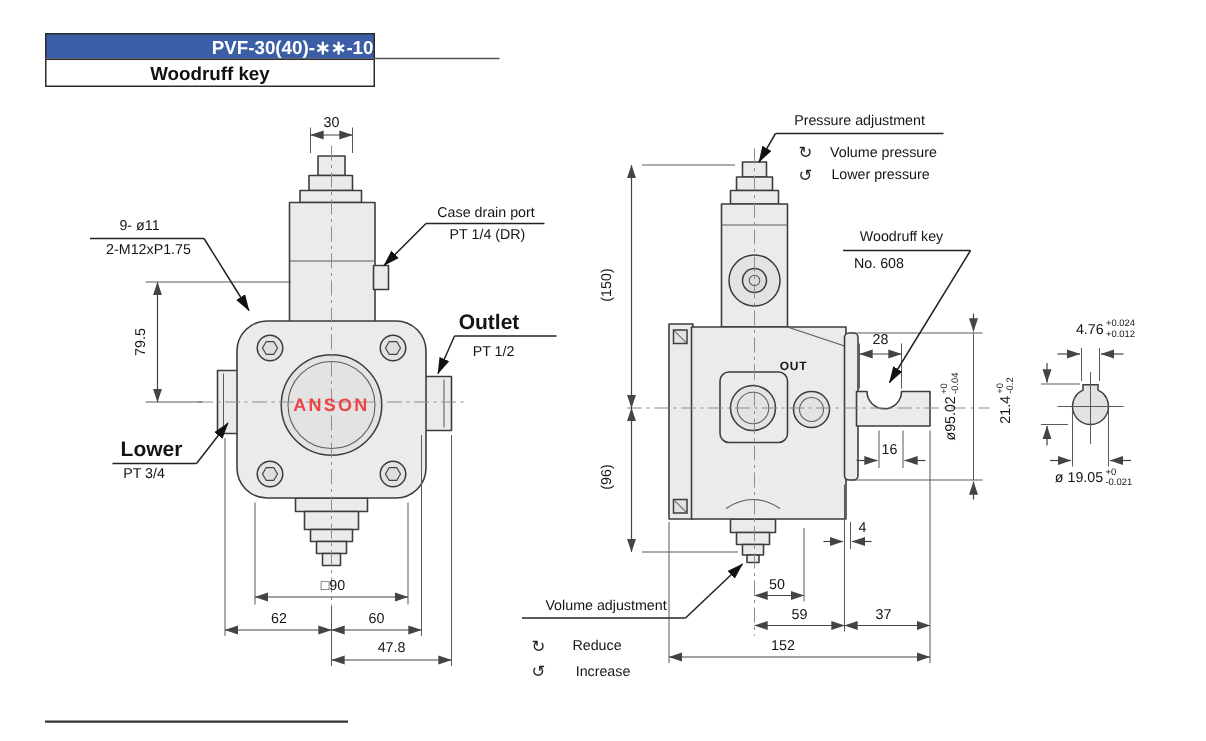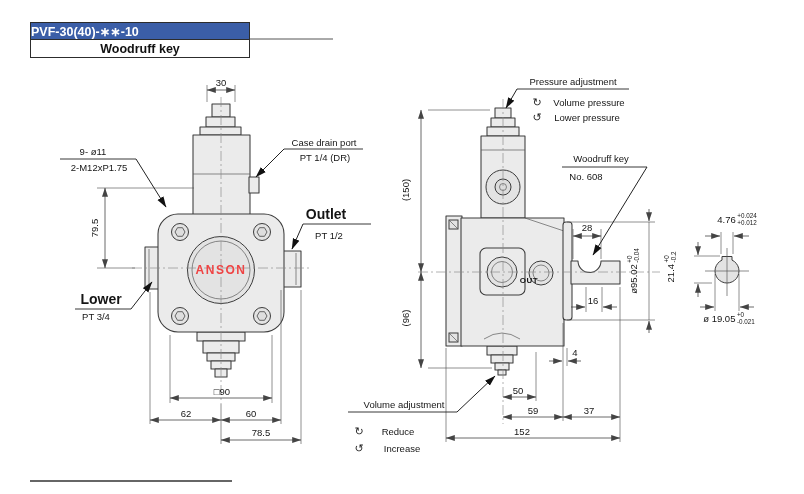--- a/index.html
+++ b/index.html
@@ -3,29 +3,29 @@
 <meta charset="utf-8">
 <style>
   html,body{margin:0;padding:0;background:#fff;}
   #canvas{position:relative;width:804px;height:494px;background:#ffffff;
           font-family:"Liberation Sans",sans-serif;overflow:hidden;}
   #art{position:absolute;left:0;top:0;}
   .lbl{position:absolute;transform:translate(-50%,-50%);white-space:nowrap;
        font-size:9.5px;color:#151515;z-index:2;}
   .rot{transform:translate(-50%,-50%) rotate(-90deg);}
   .big{font-size:14px;font-weight:bold;}
-  .sm{font-size:8px;font-weight:bold;letter-spacing:.5px;margin-top:36px;}
+  .sm{font-size:8px;font-weight:bold;letter-spacing:.5px;}
   .logo{font-weight:bold;font-size:12px;letter-spacing:1.5px;color:#ef4444;}
   .row{display:inline-flex;align-items:center;}
   .tol{display:inline-flex;flex-direction:column;justify-content:center;
        font-size:6.3px;line-height:6.6px;margin-left:1.5px;}
   .icon{font-size:11px;color:#222;}
   .hdr-bar{position:absolute;left:30px;top:22px;width:220px;height:18px;background:#3b5ea7;
            border:1px solid #2c2c2c;box-sizing:border-box;display:flex;align-items:center;
-           justify-content:flex-start;color:#fff;font-weight:bold;font-size:12.5px;z-index:2;}
+           justify-content:flex-end;color:#fff;font-weight:bold;font-size:12.5px;z-index:2;}
   .hdr-box{position:absolute;left:30px;top:39px;width:220px;height:19px;background:#fff;
            border:1.4px solid #2c2c2c;box-sizing:border-box;display:flex;align-items:center;
            justify-content:center;color:#111;font-weight:bold;font-size:12.5px;z-index:2;}
   
   .o{fill:#ebebeb;stroke:#3c3c3c;stroke-width:1.05;stroke-linejoin:round;}
   .o2{fill:#e3e3e3;stroke:#3c3c3c;stroke-width:1;}
   .i{fill:none;stroke:#5a5a5a;stroke-width:.7;}
   .cl{fill:none;stroke:#8a8a8a;stroke-width:.65;stroke-dasharray:10 3 2 3;}
   .ext{fill:none;stroke:#555;stroke-width:.65;}
   .dim{fill:none;stroke:#444;stroke-width:.8;marker-start:url(#arr);marker-end:url(#arr);}
@@ -249,21 +249,21 @@
   <div class="lbl" style="left:325px;top:157px">PT 1/4 (DR)</div>
   <div class="lbl big" style="left:326px;top:214px">Outlet</div>
   <div class="lbl" style="left:329px;top:235px">PT 1/2</div>
   <div class="lbl big" style="left:101px;top:299px">Lower</div>
   <div class="lbl" style="left:96px;top:316px">PT 3/4</div>
   <div class="lbl rot" style="left:94px;top:228px">79.5</div>
   <div class="lbl logo" style="left:221px;top:270px">ANSON</div>
   <div class="lbl" style="left:222px;top:391px">□90</div>
   <div class="lbl" style="left:186px;top:413px">62</div>
   <div class="lbl" style="left:251px;top:413px">60</div>
-  <div class="lbl" style="left:261px;top:432px">78.5</div>
+  <div class="lbl" style="left:261px;top:432px">47.8</div>
 
   <div class="lbl" style="left:573px;top:81px">Pressure adjustment</div>
   <span class="lbl icon" style="left:537px;top:102px">↻</span>
   <div class="lbl" style="left:589px;top:102px">Volume pressure</div>
   <span class="lbl icon" style="left:537px;top:117px">↺</span>
   <div class="lbl" style="left:587px;top:117px">Lower pressure</div>
   <div class="lbl" style="left:601px;top:158px">Woodruff key</div>
   <div class="lbl" style="left:586px;top:176px">No. 608</div>
   <div class="lbl sm" style="left:529px;top:244px">OUT</div>
   <div class="lbl rot" style="left:405px;top:190px">(150)</div>

